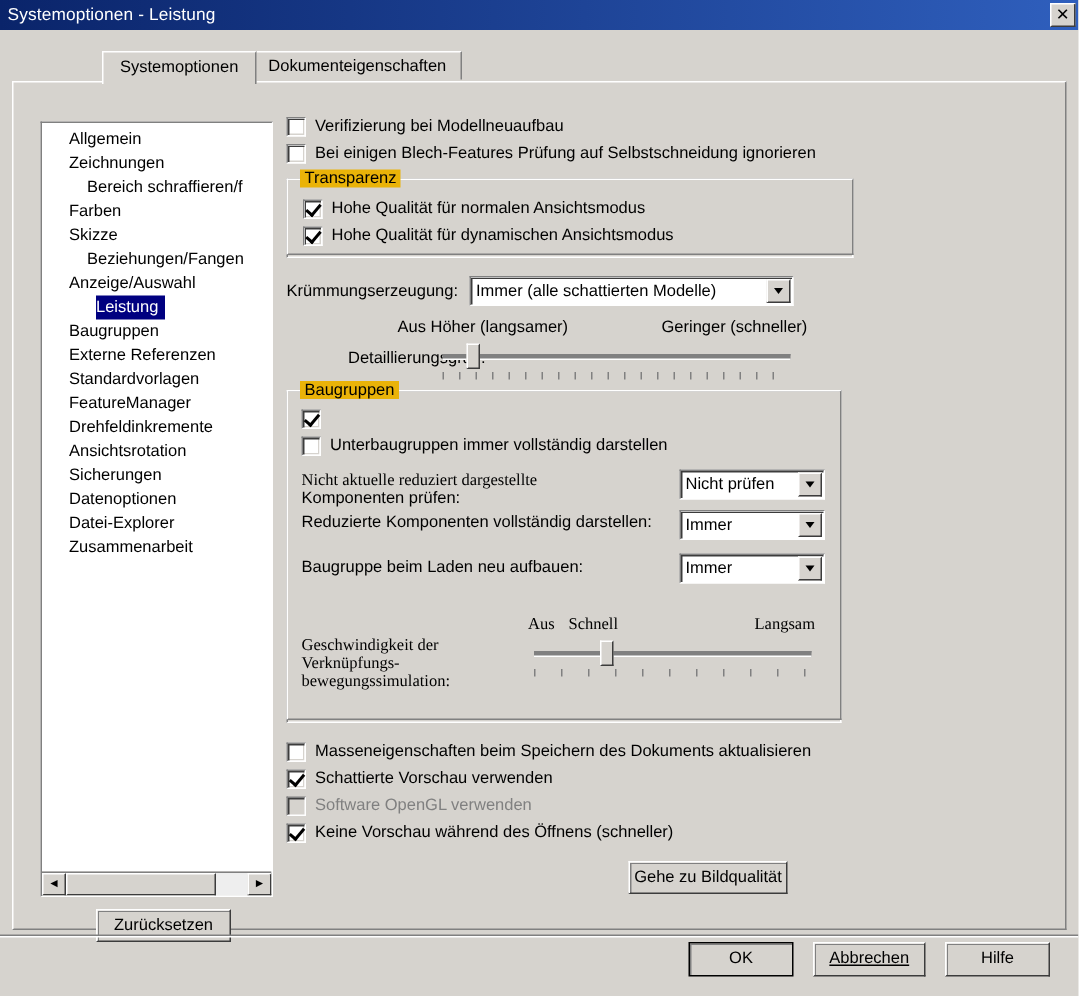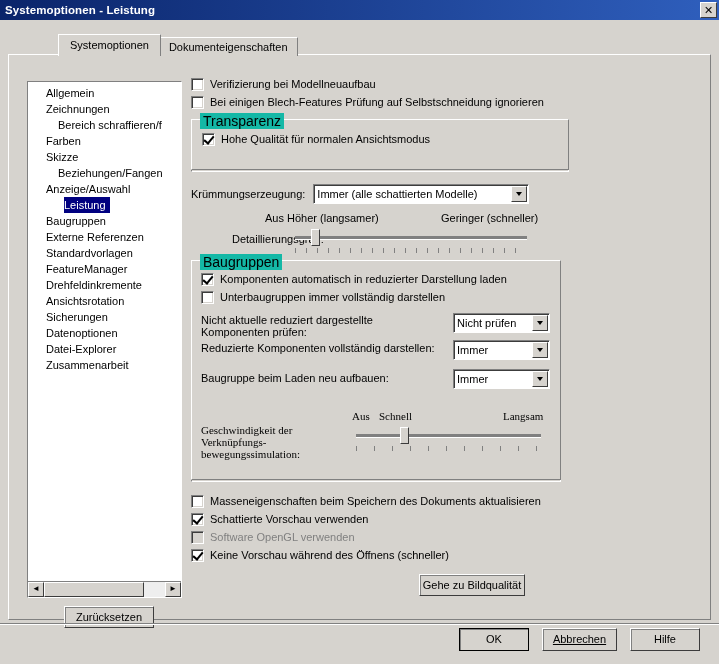--- a/index.html
+++ b/index.html
@@ -28,21 +28,21 @@
     width: 719px;
     height: 20px;
     background: linear-gradient(to right, #0a246a 0%, #2f5fbd 100%);
     color: #ffffff;
     display: flex;
     align-items: center;
     padding: 0 2px 0 5px;
     box-sizing: border-box;
   }
   .title-text {
-    font-weight: bold;
+    font-weight: normal;
     font-size: 11.5px;
     letter-spacing: 0.1px;
     flex: 1;
   }
   .close-btn {
     width: 17px;
     height: 16px;
     background: #d6d3ce;
     border: 1px solid #ffffff;
     border-right-color: #3c3c3c;
@@ -61,25 +61,25 @@
     position: absolute;
     left: 0; top: 20px;
     width: 719px;
     height: 644px;
     background: #d6d3ce;
   }
 
   
   .tabstrip {
     position: absolute;
-    left: 14px;
+    left: 24px;
     top: 14px;
     height: 22px;
     display: flex;
-    align-items: flex-end;
+    align-items: flex-start;
     z-index: 3;
     padding-left: 46px;
   }
   .tab {
     height: 19px;
     line-height: 19px;
     padding: 0 9px;
     background: #d6d3ce;
     border: 1px solid #ffffff;
     border-right-color: #808080;
@@ -258,23 +258,23 @@
     border-top-color: #ffffff;
     margin: -1px;
     padding: 12px 10px 10px 10px;
     box-sizing: border-box;
     height: 100%;
   }
   .gb-title {
     position: absolute;
     left: 8px;
     top: -7px;
-    background: #14b8a6;
+    background: #eab308;
     padding: 0 3px;
-    font-size: 14px;
+    font-size: 11px;
     z-index: 2;
   }
 
   
   .combo {
     display: inline-flex;
     align-items: center;
     height: 20px;
     background: #ffffff;
     border: 1px solid #808080;
@@ -444,20 +444,24 @@
           <div class="checkbox"></div>
           <div class="chk-label">Bei einigen Blech-Features Prüfung auf Selbstschneidung ignorieren</div>
         </div>
 
         <div class="groupbox" style="width:378px;height:53px;margin-top:10px;">
           <span class="gb-title">Transparenz</span>
           <div class="gb-inner">
             <div class="chk-row">
               <div class="checkbox checked"></div>
               <div class="chk-label">Hohe Qualität für normalen Ansichtsmodus</div>
+            </div>
+            <div class="chk-row" style="margin-bottom:0">
+              <div class="checkbox checked"></div>
+              <div class="chk-label">Hohe Qualität für dynamischen Ansichtsmodus</div>
             </div>
           </div>
         </div>
 
         <div style="display:flex;align-items:center;margin-top:12px;">
           <div style="font-size:11px;margin-right:8px;">Krümmungserzeugung:</div>
           <div class="combo" style="width:216px">
             <span class="cb-text">Immer (alle schattierten Modelle)</span>
             <span class="cb-btn">
                 <span class="arrow-down"></span>
@@ -497,29 +501,28 @@
             </div>
           </div>
         </div>
 
         <div class="groupbox" style="width:370px;height:222px;margin-top:6px;">
           <span class="gb-title">Baugruppen</span>
           <div class="gb-inner" style="padding:11px 9px 8px 9px;">
 
             <div class="chk-row">
               <div class="checkbox checked"></div>
-              <div class="chk-label">Komponenten automatisch in reduzierter Darstellung laden</div>
             </div>
             <div class="chk-row">
               <div class="checkbox"></div>
               <div class="chk-label">Unterbaugruppen immer vollständig darstellen</div>
             </div>
 
             <div style="position:relative;height:22px;margin-top:10px;">
-              <div style="position:absolute;left:0;top:0;font-size:11px;">Nicht aktuelle reduziert dargestellte</div>
+              <div style="position:absolute;left:0;top:0;font-size:11px;font-family:Liberation Serif, serif;">Nicht aktuelle reduziert dargestellte</div>
               <div style="position:absolute;left:0;top:12px;font-size:11px;">Komponenten prüfen:</div>
               <div class="combo" style="position:absolute;left:252px;top:-1px;width:97px;">
                 <span class="cb-text">Nicht prüfen</span>
                 <span class="cb-btn">
                     <span class="arrow-down"></span>
                   </span>
               </div>
             </div>
 
             <div style="position:relative;height:24px;margin-top:4px;">

